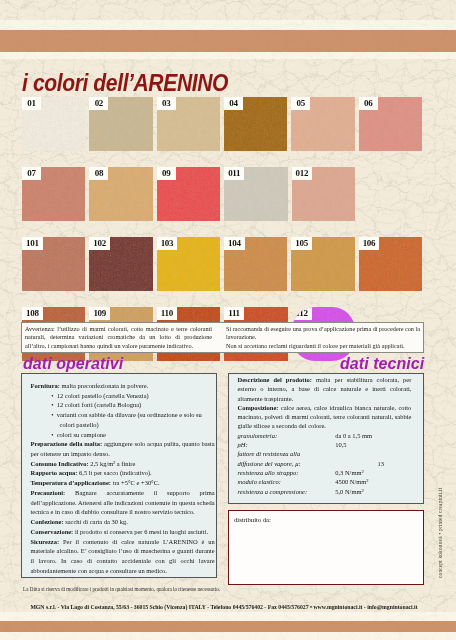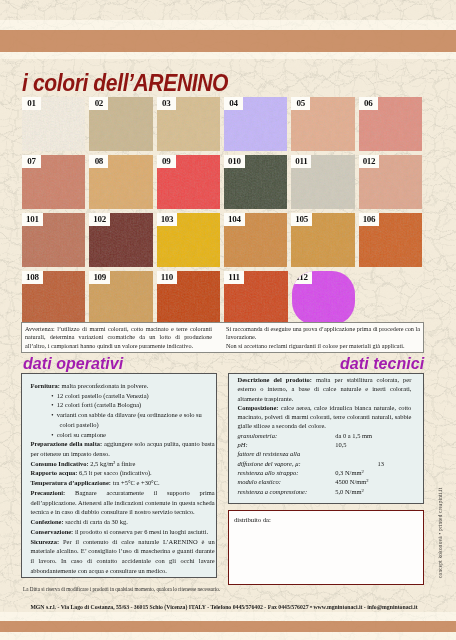--- a/index.html
+++ b/index.html
@@ -18,21 +18,21 @@
   #strip-above-bot{top:612px;height:9px;}
   #strip-below-bot{top:632px;height:8px;}
 
   #title{position:absolute;left:22px;top:72px;
          font-family:"Liberation Sans",sans-serif;
          font-weight:bold;font-style:italic;font-size:23px;line-height:23px;
          color:#8e1512;letter-spacing:-0.45px;transform:scaleX(0.918);transform-origin:0 0;}
 
   
   #swatch-grid{position:absolute;left:22px;top:97px;width:400px;}
-  .srow{display:flex;height:44px;margin-bottom:14px;}
+  .srow{display:flex;height:69px;margin-bottom:1px;}
   .swatch{width:63.4px;height:53.5px;margin-right:4px;position:relative;overflow:hidden;}
   .swatch .tex{position:absolute;inset:0;pointer-events:none;isolation:isolate;}
   .swatch:last-child{margin-right:0;}
   .scode{position:absolute;left:0;top:0;background:#fdfcf7;
          color:#131313;font-family:"Liberation Serif",serif;font-weight:bold;
          font-size:9px;line-height:13px;padding:0 4px 0 4px;min-width:11px;text-align:center;
          letter-spacing:-0.3px;}
 
   
   #avv-box{position:absolute;left:21px;top:322px;width:403px;height:31px;
@@ -164,21 +164,21 @@
           <span class="scode">02</span>
         </div>
         <div class="swatch" style="background: rgb(217, 190, 141);">
           <svg class="tex" width="64" height="55">
             <rect width="64" height="55" filter="url(#swgrain)" opacity="0.13"></rect>
             <rect width="64" height="55" filter="url(#swgraind)" opacity="0.13"></rect>
             <rect width="64" height="55" filter="url(#swgrain2)" opacity="0.07"></rect>
           </svg>
           <span class="scode">03</span>
         </div>
-        <div class="swatch" style="background: #c4b5fd;">
+        <div class="swatch" style="background: #a16207;">
           <svg class="tex" width="64" height="55">
             <rect width="64" height="55" filter="url(#swgrain)" opacity="0.13"></rect>
             <rect width="64" height="55" filter="url(#swgraind)" opacity="0.13"></rect>
             <rect width="64" height="55" filter="url(#swgrain2)" opacity="0.07"></rect>
           </svg>
           <span class="scode">04</span>
         </div>
         <div class="swatch" style="background: rgb(230, 173, 141);">
           <svg class="tex" width="64" height="55">
             <rect width="64" height="55" filter="url(#swgrain)" opacity="0.13"></rect>
@@ -213,28 +213,20 @@
           </svg>
           <span class="scode">08</span>
         </div>
         <div class="swatch" style="background: #ef4444;">
           <svg class="tex" width="64" height="55">
             <rect width="64" height="55" filter="url(#swgrain)" opacity="0.13"></rect>
             <rect width="64" height="55" filter="url(#swgraind)" opacity="0.13"></rect>
             <rect width="64" height="55" filter="url(#swgrain2)" opacity="0.07"></rect>
           </svg>
           <span class="scode">09</span>
-        </div>
-        <div class="swatch" style="background: rgb(69, 77, 58);">
-          <svg class="tex" width="64" height="55">
-            <rect width="64" height="55" filter="url(#swgrain)" opacity="0.13"></rect>
-            <rect width="64" height="55" filter="url(#swgraind)" opacity="0.13"></rect>
-            <rect width="64" height="55" filter="url(#swgrain2)" opacity="0.07"></rect>
-          </svg>
-          <span class="scode">010</span>
         </div>
         <div class="swatch" style="background: rgb(208, 203, 187);">
           <svg class="tex" width="64" height="55">
             <rect width="64" height="55" filter="url(#swgrain)" opacity="0.13"></rect>
             <rect width="64" height="55" filter="url(#swgraind)" opacity="0.13"></rect>
             <rect width="64" height="55" filter="url(#swgrain2)" opacity="0.07"></rect>
           </svg>
           <span class="scode">011</span>
         </div>
         <div class="swatch" style="background: rgb(225, 165, 139);">

